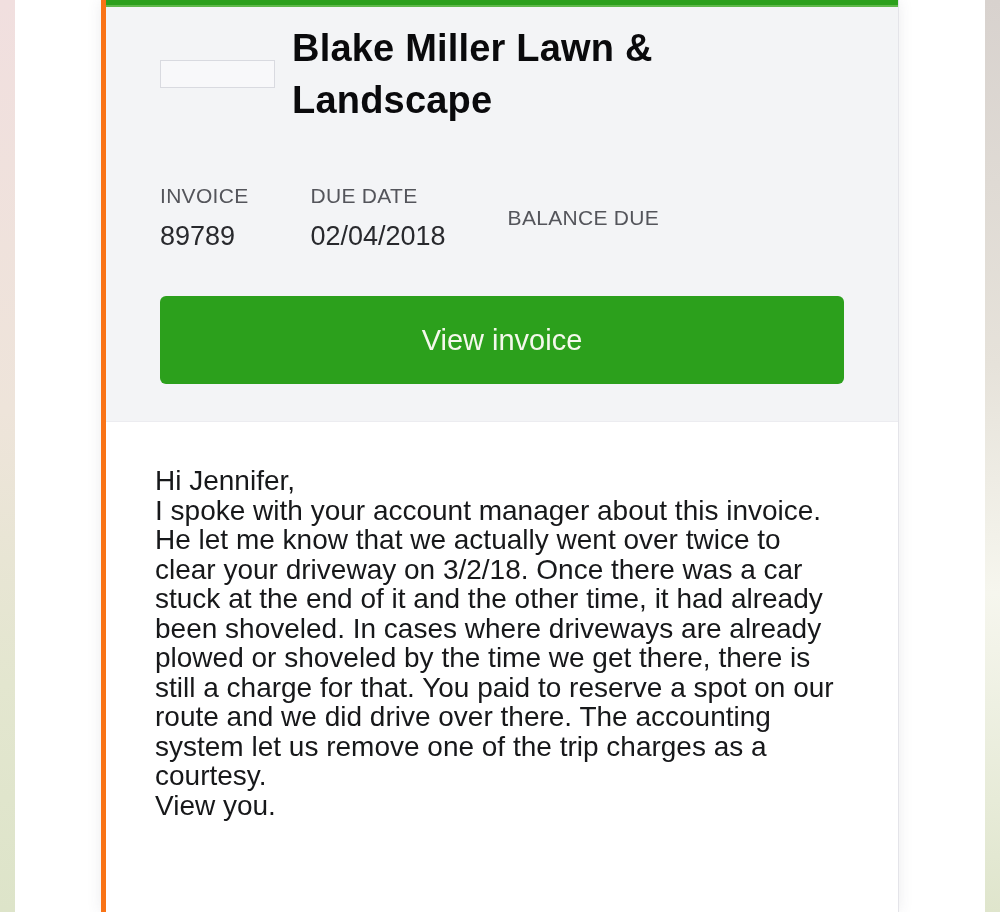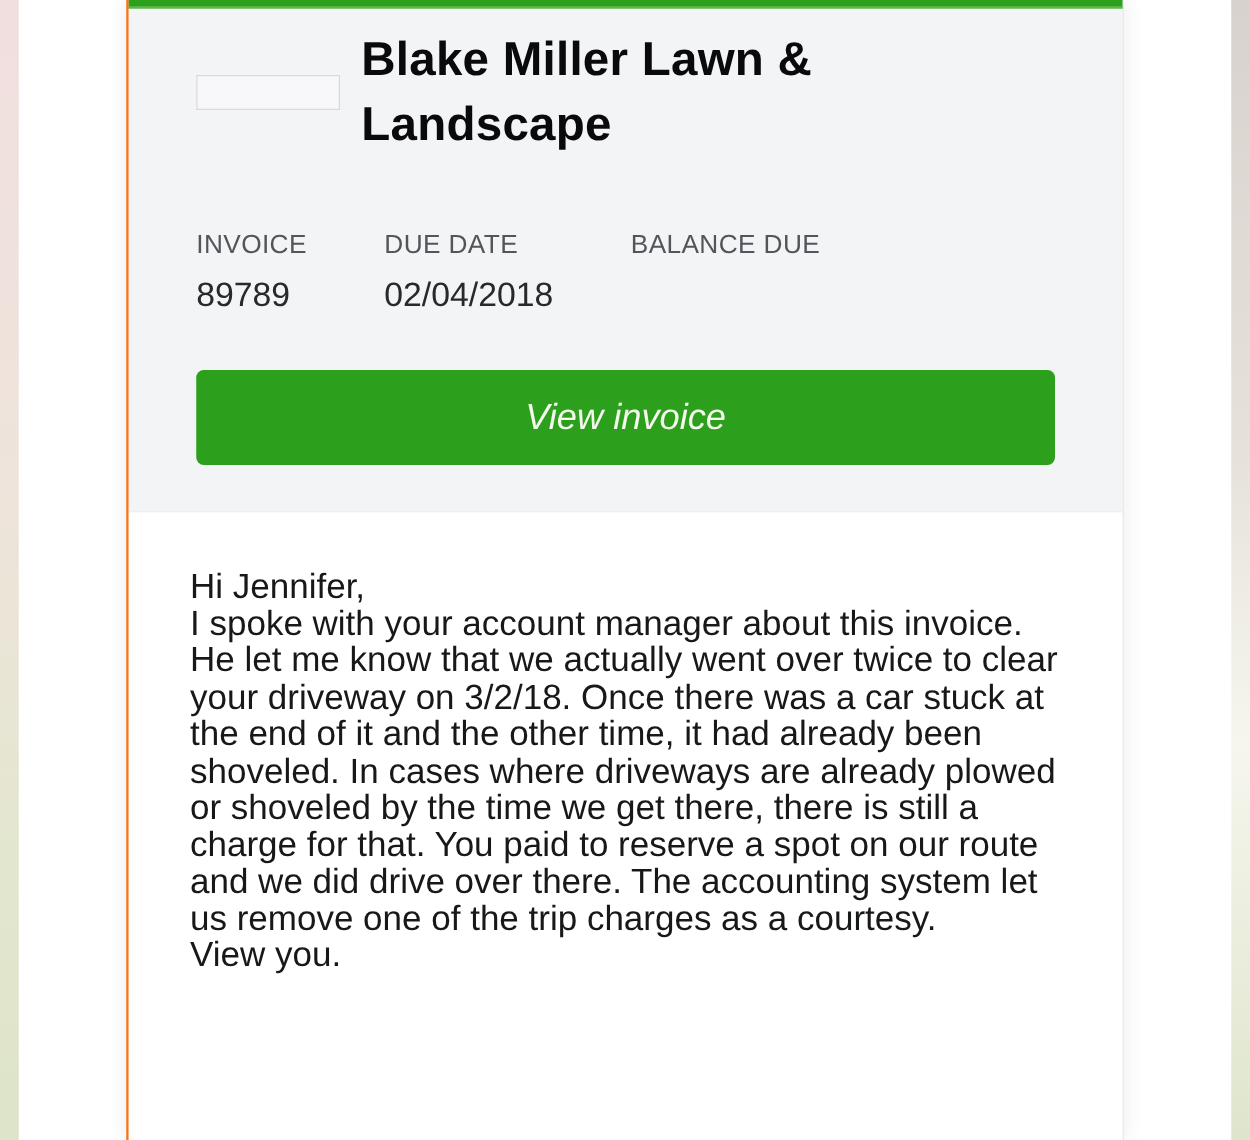--- a/index.html
+++ b/index.html
@@ -22,21 +22,21 @@
 
   .email-card {
     position: relative;
     z-index: 1;
     width: 798px;
     height: 912px;
     margin: 0 auto;
     display: flex;
     flex-direction: column;
     background: #ffffff;
-    border-left: 2px solid #f97316;
+    border-left: 5px solid #f97316;
     border-right: 1px solid #e4e4e9;
     box-shadow: 0 0 14px rgba(70, 70, 90, 0.10);
   }
 
   .brand-bar {
     height: 7px;
     background: #2ca01c;
     border-bottom: 2px solid #5fb84a;
     flex: 0 0 auto;
   }
@@ -63,21 +63,21 @@
   }
   .company-name {
     font-size: 38px;
     line-height: 52px;
     font-weight: bold;
     color: #0a0a0c;
     max-width: 450px;
     letter-spacing: 0.2px;
   }
 
-  .info-row { display: flex; align-items: flex-start; }
+  .info-row { display: flex; align-items: center; }
   .info-col { display: flex; flex-direction: column; }
   .info-label {
     font-size: 21px;
     color: #54555b;
     letter-spacing: 0.3px;
     white-space: nowrap;
   }
   .info-value {
     font-size: 27px;
     color: #28292d;
@@ -86,30 +86,29 @@
   }
   .info-divider {
     width: 2px;
     background: #dadae0;
     margin: 2px 30px 0 30px;
   }
 
   .view-invoice-btn {
     display: block;
     width: 100%;
-    height: 76px;
+    height: 88px;
     margin-top: 44px;
     background: #2ca01c;
     border: none;
     border-radius: 6px;
     color: #f5f8ec;
     font-family: "Liberation Sans", sans-serif;
     font-size: 29px;
     cursor: pointer;
-    font-style: italic;
   }
 
   .message-section {
     background: #ffffff;
     padding: 44px 49px 20px 49px;
     flex: 1 1 auto;
     font-size: 28px;
     line-height: 29.5px;
     color: #17181a;
   }

